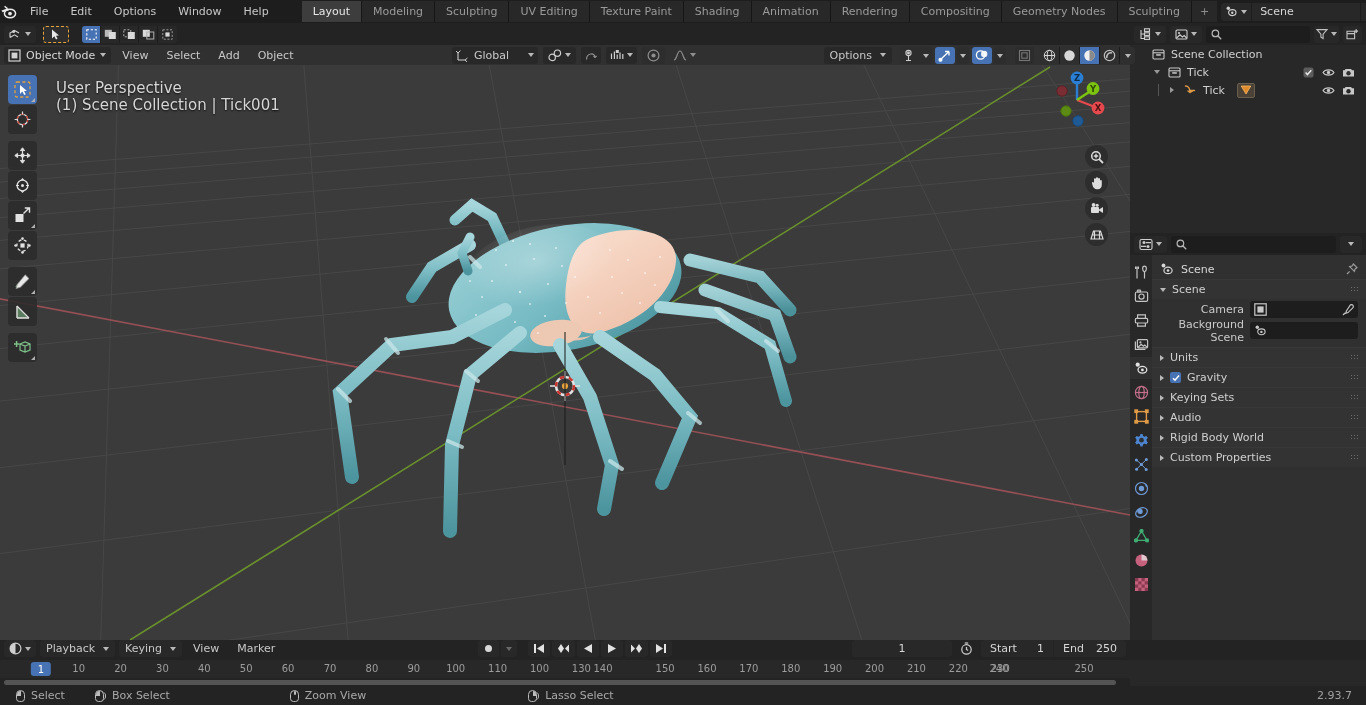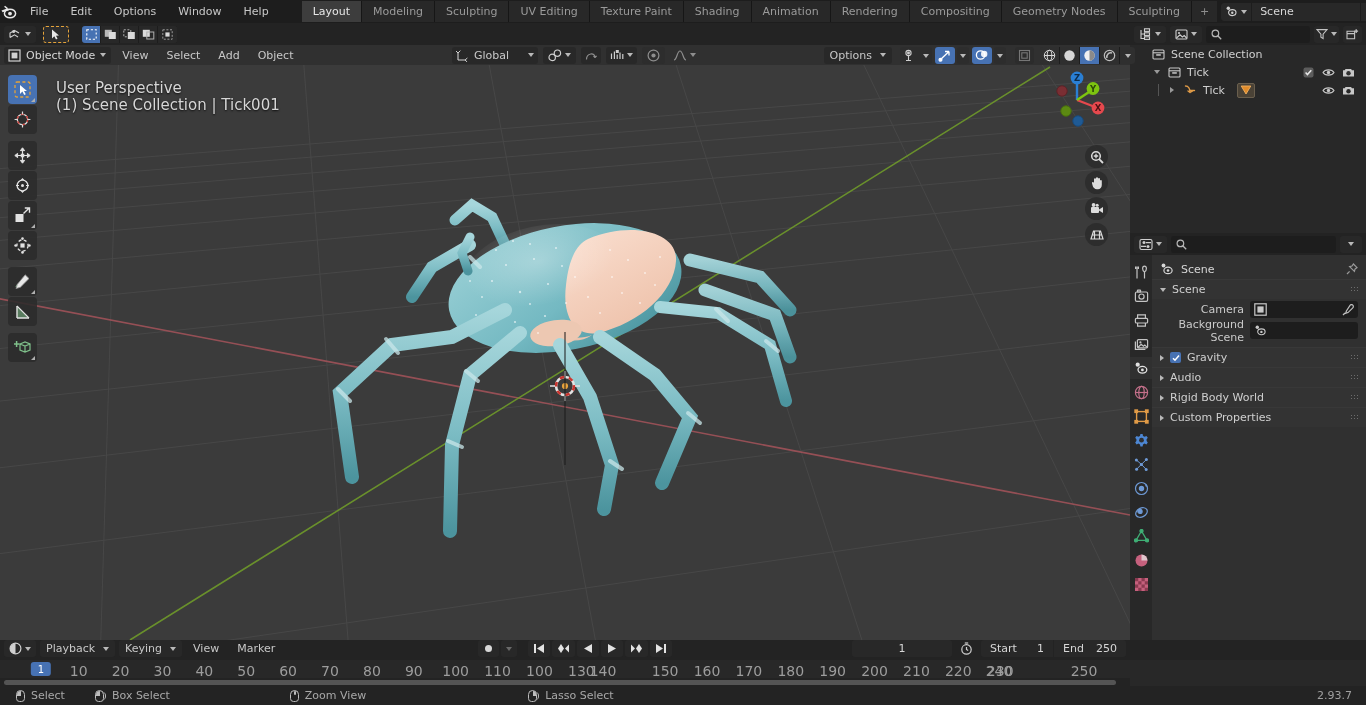--- a/index.html
+++ b/index.html
@@ -100,21 +100,21 @@
   .plabel { width:92px; text-align:right; color:#cacaca; font-size:11px; }
   .pfield { flex:1; height:17px; background:#1d1d1d; border-radius:3px; display:flex; align-items:center; padding:0 4px; gap:5px; position:relative;}
   .tri { width:0;height:0;border-left:4px solid #b9b9b9;border-top:3.2px solid transparent;border-bottom:3.2px solid transparent;}
   .tri.down { border-left:3.6px solid transparent;border-right:3.6px solid transparent;border-top:4.5px solid #b9b9b9; border-bottom:none;}
   .chk { width:11px; height:11px; background:#4772b3; border-radius:2px; display:flex; align-items:center; justify-content:center;}
 
   
   .timeline { position:absolute; left:0; top:640px; width:1366px; height:46px; background:#282828;}
   .tl-header { height:20px; background:#232323; display:flex; align-items:flex-start; padding:0 4px; gap:4px; position:relative;}
   .tl-scale { position:absolute; left:0; top:20px; width:1130px; height:18px; background:#282828;}
-  .tick { position:absolute; top:3px; font-size:14px; color:#9d9d9d; transform:translateX(-50%); }
+  .tick { position:absolute; top:3px; font-size:10px; color:#9d9d9d; transform:translateX(-50%); }
   .playhead { position:absolute; top:2px; height:14px; background:#4772b3; border-radius:3px; color:#fff; font-size:10px; display:flex;align-items:center;justify-content:center; padding:0 7px; transform:translateX(-50%);}
   .scrollbar-h { position:absolute; left:0; top:38px; width:1130px; height:8px; background:#232323;}
   .scrollbar-h .thumb { position:absolute; left:4px; top:1.5px; width:1112px; height:5px; background:#545454; border-radius:3px;}
 
   
   .status { position:absolute; left:0; top:686px; width:1366px; height:19px; background:#232323; display:flex; align-items:center; font-size:11px; color:#a8a8a8;}
   .st-item { display:flex; align-items:center; gap:6px; }
   .mouse-ico { width:9px; height:12px; border:1.2px solid #bdbdbd; border-radius:4.5px 4.5px 3.5px 3.5px; position:relative;}
   .mouse-ico.left::before{content:"";position:absolute;left:0;top:0;width:3.6px;height:5px;background:#bdbdbd;border-radius:4px 0 0 0;}
   .mouse-ico.right::before{content:"";position:absolute;right:0;top:0;width:3.6px;height:5px;background:#bdbdbd;border-radius:0 4px 0 0;}
@@ -915,26 +915,36 @@
               <circle cx="3.3" cy="3.3" r="1.7" fill="#c8c8c8"></circle>
             </svg>
         </span>
       </div>
 
 
       <div style="height:6px"></div>
 
       <div class="panel-hdr">
         <span class="tri"></span>
+        <span>Units</span>
+        <span class="grip"></span>
+      </div>
+      <div class="panel-hdr">
+        <span class="tri"></span>
         <span class="chk">
           <svg width="8" height="8" viewBox="0 0 8 8">
               <path d="M1 4.2 L3 6.2 L7 1.6" fill="none" stroke="#fff" stroke-width="1.5"></path>
             </svg>
         </span>
         <span>Gravity</span>
+        <span class="grip"></span>
+      </div>
+      <div class="panel-hdr">
+        <span class="tri"></span>
+        <span>Keying Sets</span>
         <span class="grip"></span>
       </div>
       <div class="panel-hdr">
         <span class="tri"></span>
         <span>Audio</span>
         <span class="grip"></span>
       </div>
       <div class="panel-hdr">
         <span class="tri"></span>
         <span>Rigid Body World</span>

